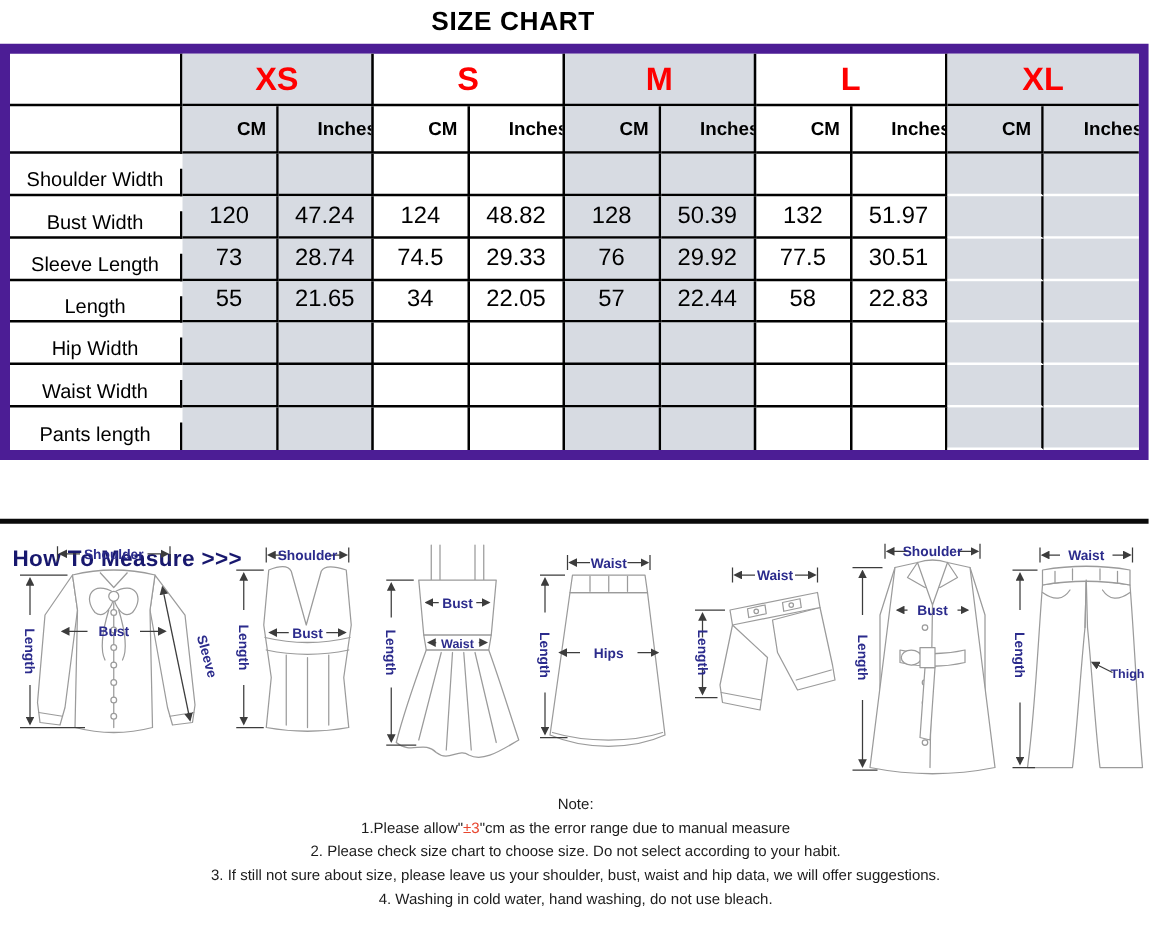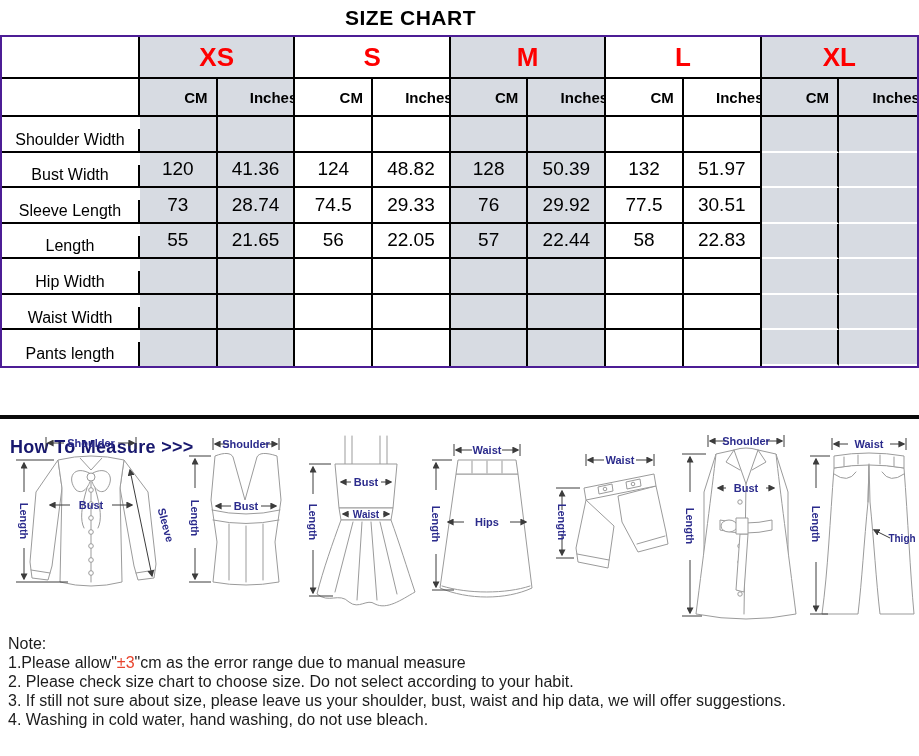--- a/index.html
+++ b/index.html
@@ -6,21 +6,21 @@
   body { font-family:"Liberation Sans", sans-serif; background:#fff; }
   .page { position:relative; width:919px; height:756px; background:#fff; overflow:hidden; }
 
   .title { position:absolute; top:6px; left:0; width:821px; text-align:center;
            font-size:21px; font-weight:bold; color:#000; letter-spacing:.5px; }
 
   
   .size-table { position:absolute; top:35px; left:0; width:919px; height:333px;
                 display:grid; grid-template-columns:138px repeat(10,1fr);
                 grid-template-rows:42px 38px repeat(7,1fr);
-                border:2px solid #4c1d95; background:#fff; }
+                border:8px solid #4c1d95; background:#fff; }
   .td { border-right:2px solid #000; border-bottom:2px solid #000;
         display:flex; align-items:center; justify-content:center;
         font-size:19px; color:#000; overflow:hidden; }
   .td.lastcol { border-right:none; }
   .td.lastrow { border-bottom:none; }
   .td.gray { background:#d7dbe2; }
   .td.xl { border-bottom:2px solid #fff; }
   .td.size { grid-column:span 2; font-size:26px; font-weight:bold; color:#fe0000; }
   .td.unit { font-size:15px; font-weight:bold;padding-left:36px; }
   .td.rlabel { font-size:16px;margin-top:12px; }
@@ -34,21 +34,21 @@
   .fig { position:absolute; top:0; }
   .g  { fill:none; stroke:#9b9b9b; stroke-width:1; stroke-linejoin:round; stroke-linecap:round; }
   .gf { fill:#fff; stroke:#9b9b9b; stroke-width:1; stroke-linejoin:round; }
   .mln { fill:none; stroke:#3c3c3c; stroke-width:1; }
   .ml  { font-family:"Liberation Sans", sans-serif; font-size:11px; font-weight:bold;
          fill:#2b2b8c; text-anchor:middle; }
   .ml2 { font-size:10px; }
 
   
   .notes { position:absolute; top:634px; left:8px; width:905px;
-           font-size:16px; color:#1c1c1c; line-height:19px; }
+           font-size:12px; color:#1c1c1c; line-height:19px;text-align:center; }
   .note-red { color:#e8452e; }
 </style>
 </head>
 <body>
 
 <div class="page">
 
   <div class="title">SIZE CHART</div>
 
   <div class="size-table">
@@ -79,21 +79,21 @@
     <div class="td"></div>
     <div class="td gray"></div>
     <div class="td gray"></div>
     <div class="td"></div>
     <div class="td"></div>
     <div class="td gray xl"></div>
     <div class="td gray xl lastcol"></div>
 
     <div class="td rlabel">Bust Width</div>
     <div class="td gray">120</div>
-    <div class="td gray">41.36</div>
+    <div class="td gray">47.24</div>
     <div class="td">124</div>
     <div class="td">48.82</div>
     <div class="td gray">128</div>
     <div class="td gray">50.39</div>
     <div class="td">132</div>
     <div class="td">51.97</div>
     <div class="td gray xl"></div>
     <div class="td gray xl lastcol"></div>
 
     <div class="td rlabel">Sleeve Length</div>
@@ -104,21 +104,21 @@
     <div class="td gray">76</div>
     <div class="td gray">29.92</div>
     <div class="td">77.5</div>
     <div class="td">30.51</div>
     <div class="td gray xl"></div>
     <div class="td gray xl lastcol"></div>
 
     <div class="td rlabel">Length</div>
     <div class="td gray">55</div>
     <div class="td gray">21.65</div>
-    <div class="td">56</div>
+    <div class="td">34</div>
     <div class="td">22.05</div>
     <div class="td gray">57</div>
     <div class="td gray">22.44</div>
     <div class="td">58</div>
     <div class="td">22.83</div>
     <div class="td gray xl"></div>
     <div class="td gray xl lastcol"></div>
 
     <div class="td rlabel">Hip Width</div>
     <div class="td gray"></div>

